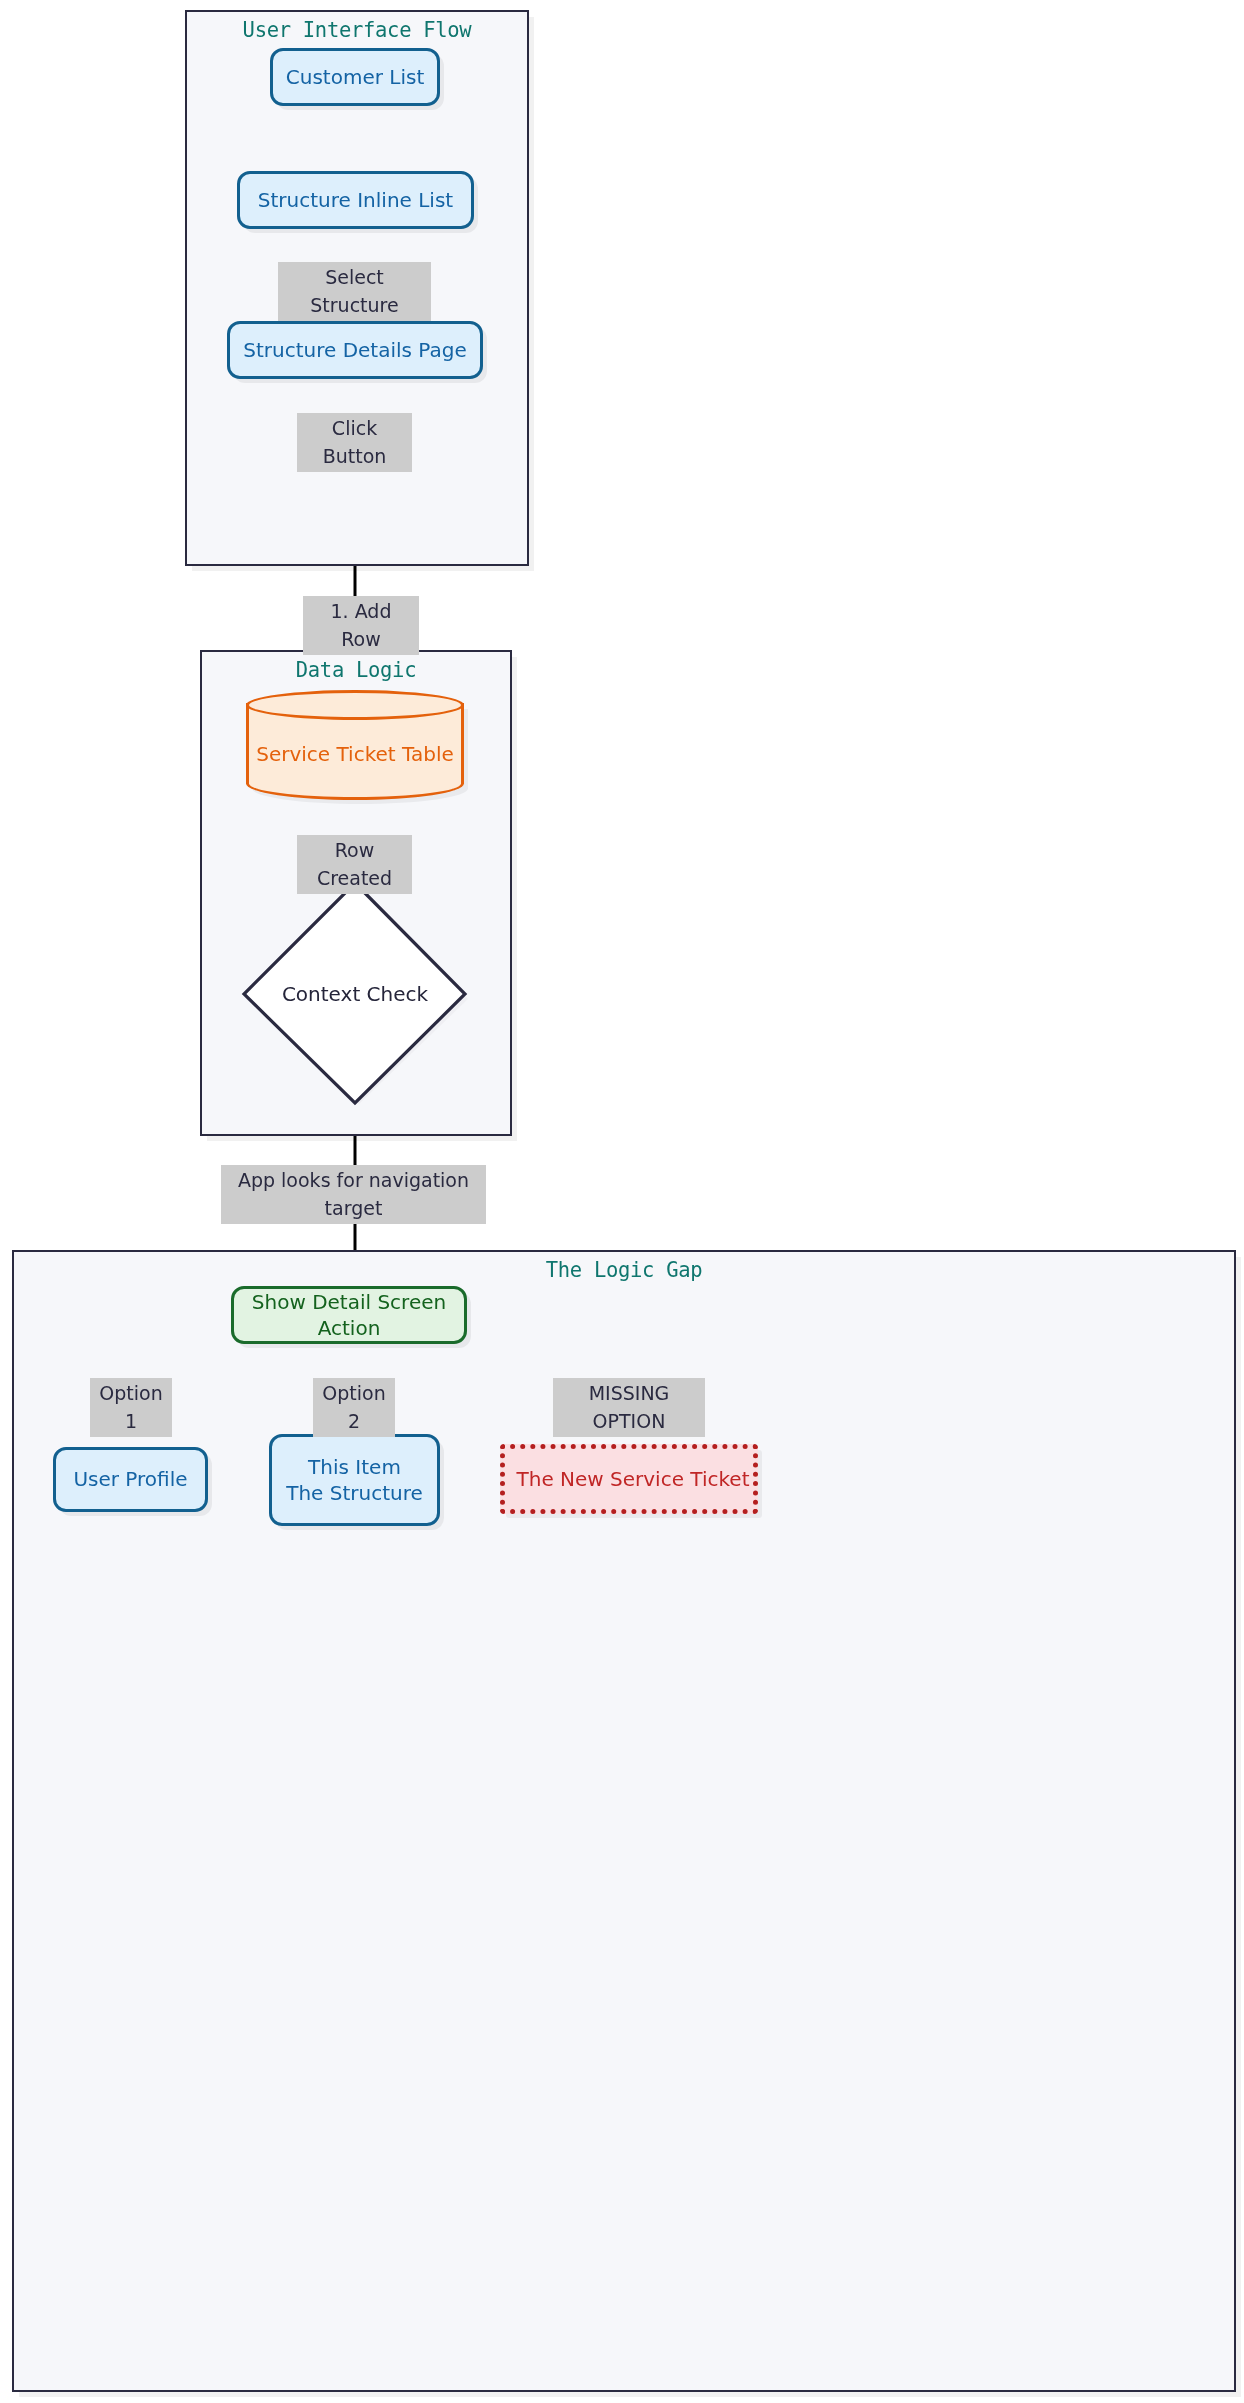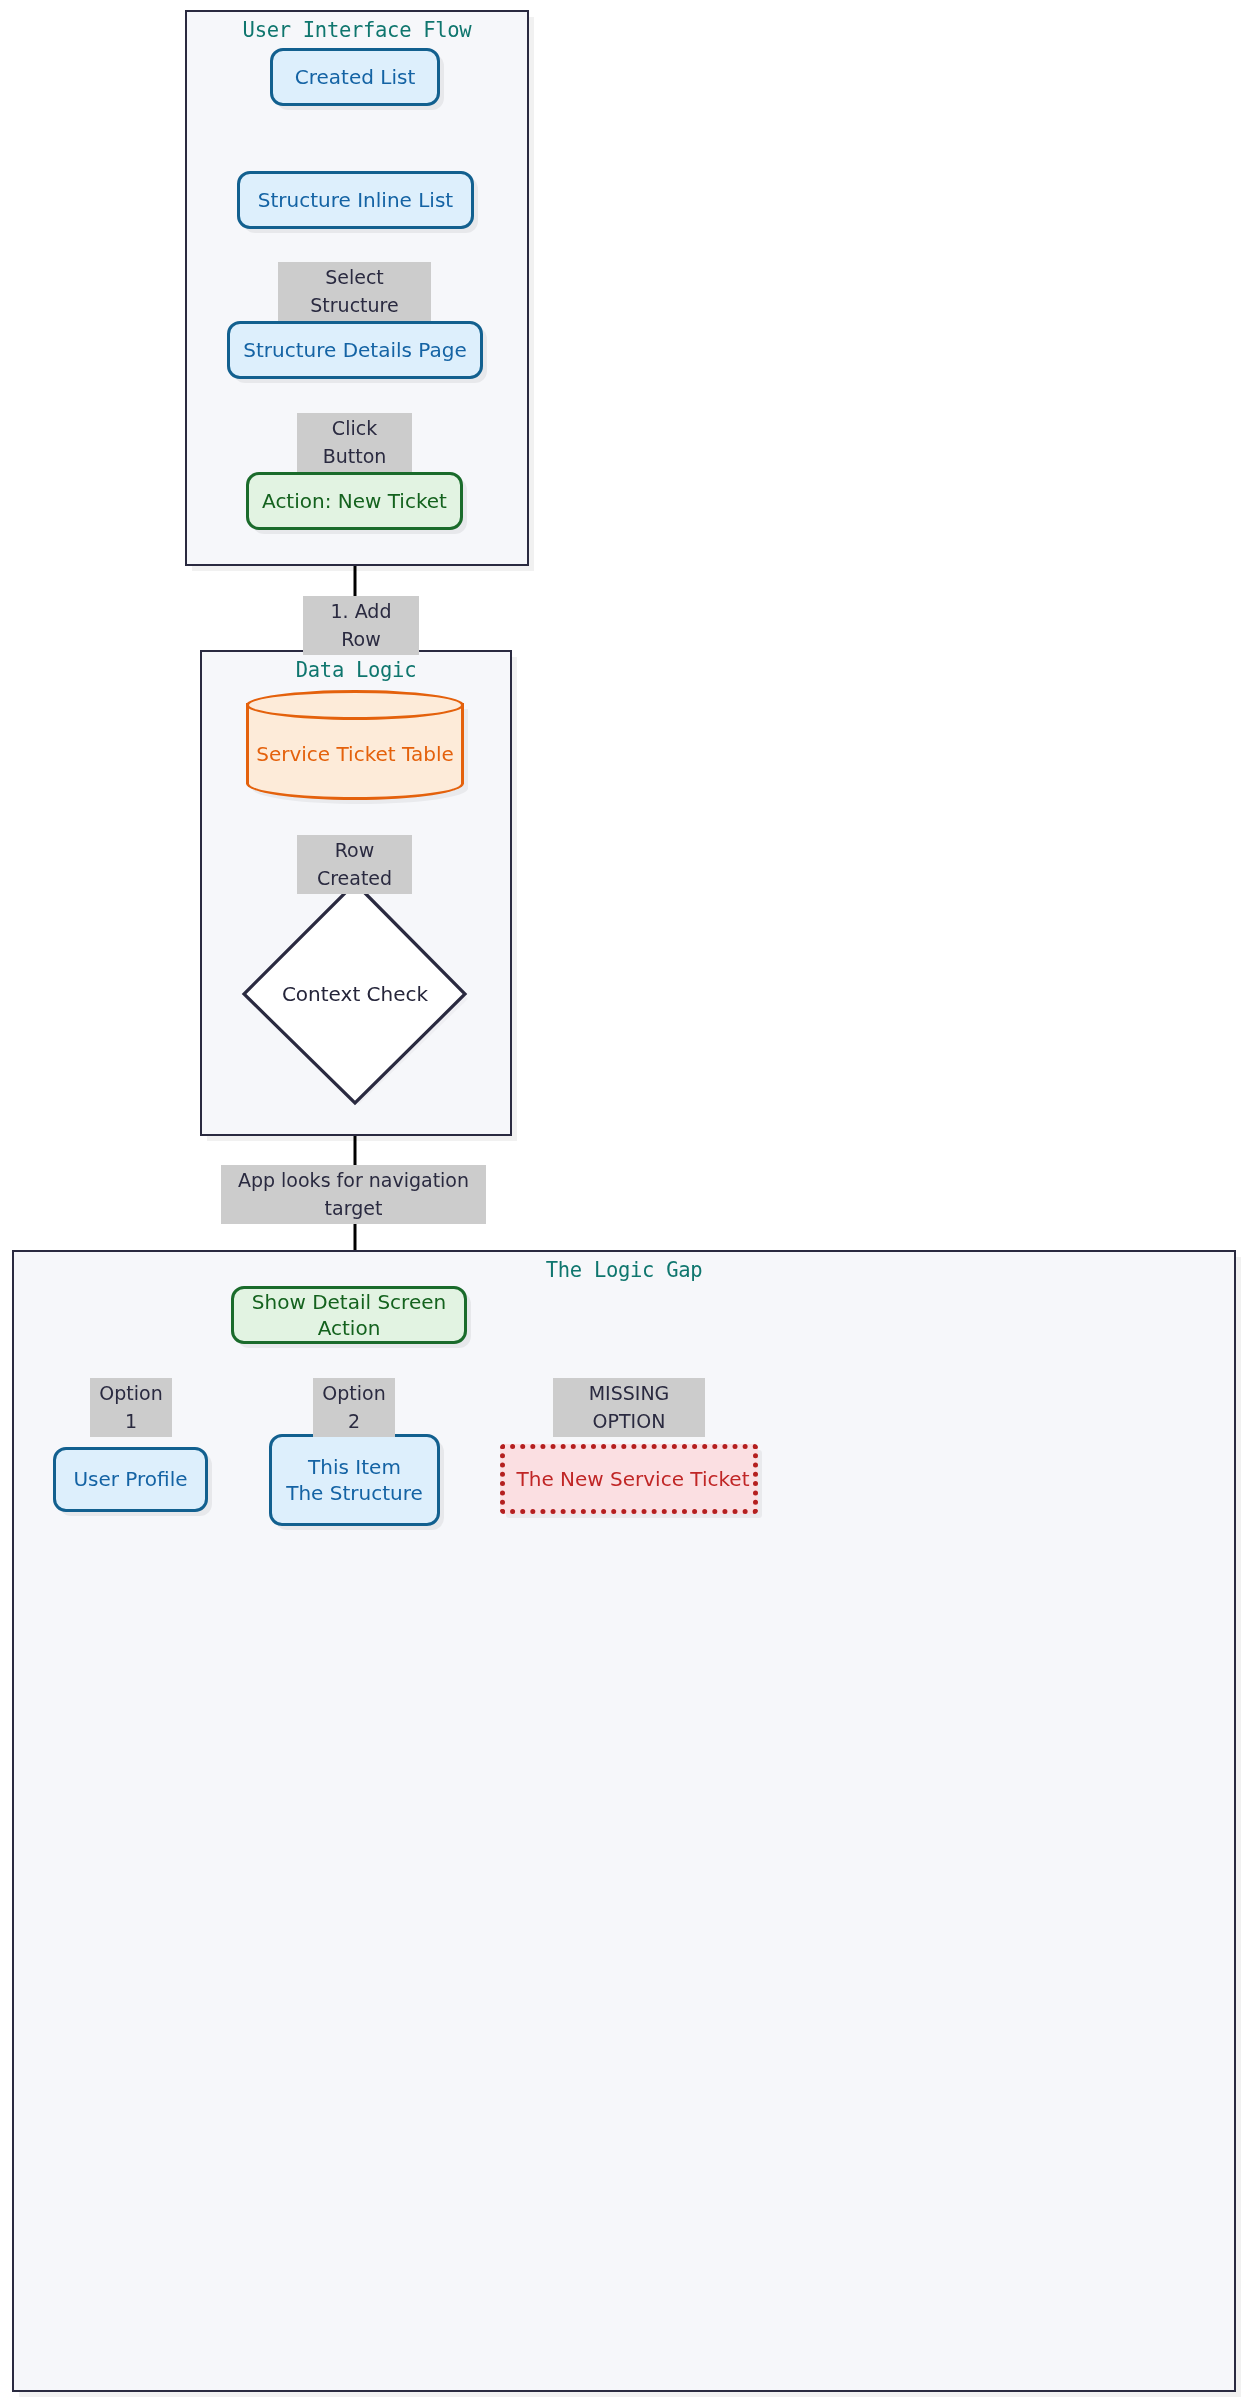--- a/index.html
+++ b/index.html
@@ -87,34 +87,31 @@
     <path d="M272,1344 L130,1381 L130,1440" stroke="#000" stroke-width="3" fill="none" marker-end="url(#ah)"></path>
     <path d="M355,1344 L355,1440" stroke="#000" stroke-width="3" fill="none" marker-end="url(#ah)"></path>
     <path d="M448,1340 L629,1381 L629,1437" stroke="#b41f1f" stroke-width="4" fill="none" stroke-dasharray="4 6" stroke-linecap="round" marker-end="url(#ahr)"></path>
   </svg>
 
   <div class="subgraph" style="left:185px;top:10px;width:340px;height:552px;">
     <div class="sg-title" style="top:6px;">User Interface Flow</div>
   </div>
 
   <div class="node n-blue" style="left:270px;top:48px;width:170px;height:58px;">
-    <span>Created List</span>
+    <span>Customer List</span>
   </div>
 
   <div class="node n-blue" style="left:227px;top:321px;width:256px;height:58px;">
     <span>Structure Details Page</span>
   </div>
 
   <div class="node n-blue" style="left:237px;top:171px;width:237px;height:58px;">
     <span>Structure Inline List</span>
   </div>
 
-  <div class="node n-green" style="left:246px;top:472px;width:217px;height:58px;">
-    <span>Action: New Ticket</span>
-  </div>
 
   <div class="subgraph" style="left:200px;top:650px;width:308px;height:482px;">
     <div class="sg-title" style="top:6px;">Data Logic</div>
   </div>
 
   <div class="n-cyl" style="left:246px;top:690px;width:218px;height:110px;">
     <div class="cyl-body"></div>
     <div class="cyl-top"></div>
     <div class="cyl-label" style="top:18px;">Service Ticket Table</div>
   </div>

